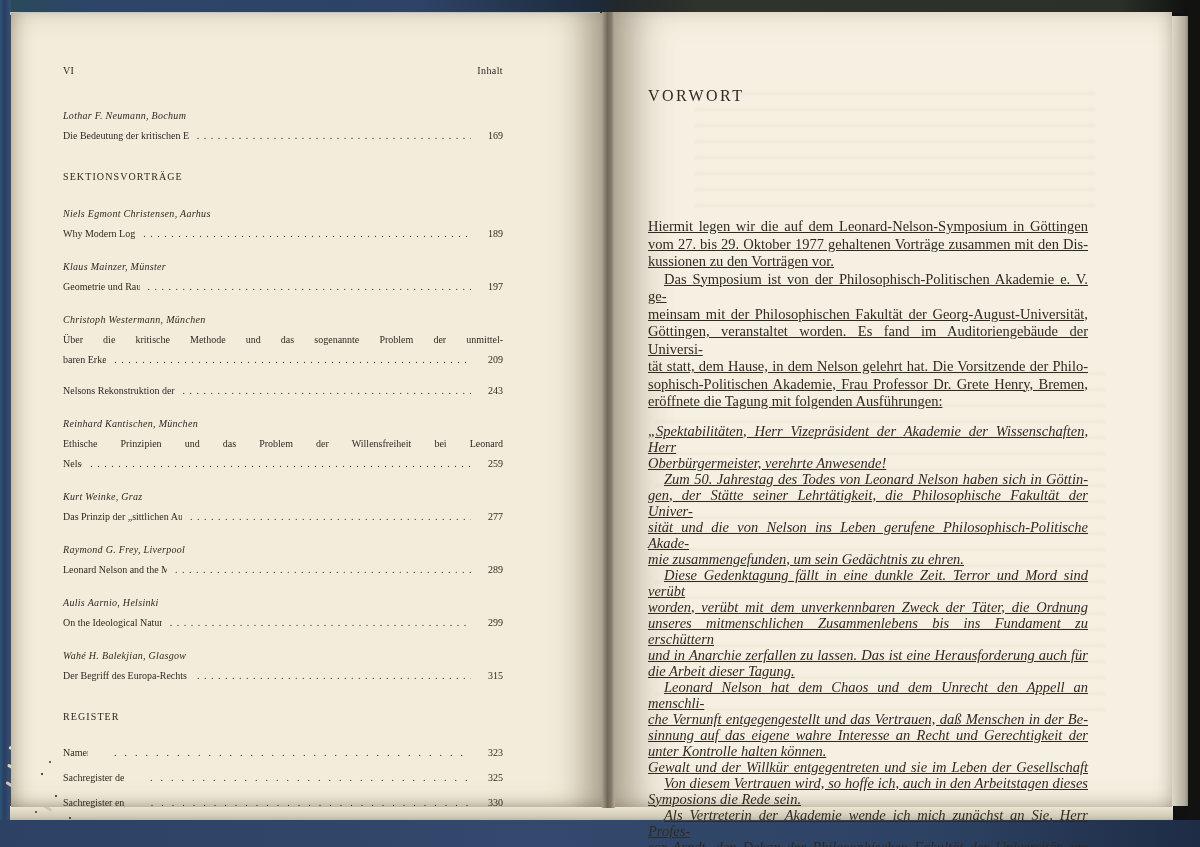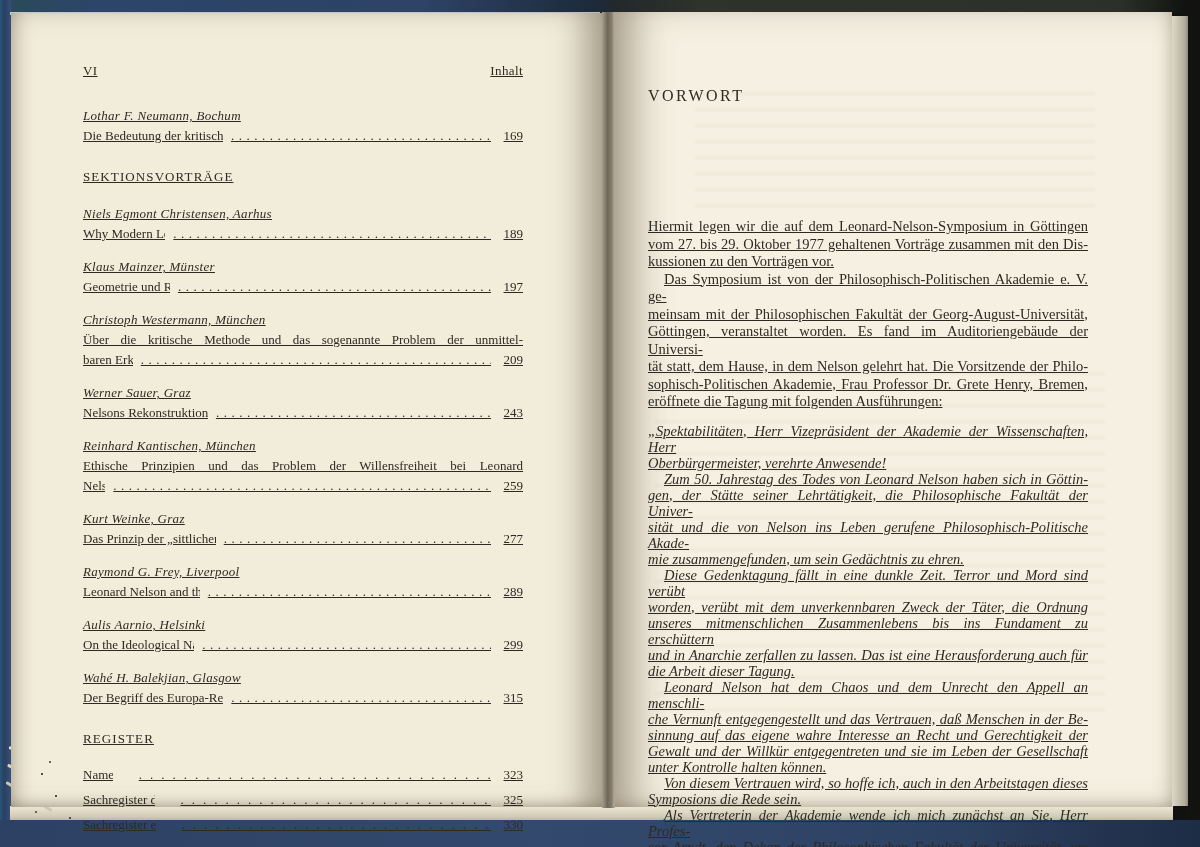--- a/index.html
+++ b/index.html
@@ -46,21 +46,21 @@
                inset 0 -10px 14px -9px rgba(92,78,54,.3);
   }
   .ghost{position:absolute;opacity:.05;filter:blur(1.2px);pointer-events:none;
     background:repeating-linear-gradient(180deg,#6b5f49 0 3px,transparent 3px 16px);}
   .ghost.g1{left:80px;top:80px;width:400px;height:120px;}
   .ghost.g2{left:40px;top:360px;width:450px;height:340px;}
   .specks{position:absolute;left:30px;top:760px;width:2px;height:2px;background:#55503f;
     box-shadow:14px 22px 0 #55503f,-6px 38px 0 #6a644f,28px 44px 0 #55503f,8px -12px 0 #6a644f;}
 
   
-  .toc{padding:48px 0 0 72px;width:440px;font-size:13px;line-height:20px;text-decoration:underline;}
+  .toc{padding:48px 0 0 52px;width:440px;font-size:10px;line-height:20px;}
   .toc-header{display:flex;justify-content:space-between;align-items:baseline;letter-spacing:.4px;}
   #toc-items{margin-top:25px;}
   .toc-entry{margin-bottom:11px;}
   .toc-entry.simple{margin-bottom:7px;line-height:18px;}
   .toc-author{font-style:italic;letter-spacing:.3px;margin-top:13px;}
   .toc-line.jfull{text-align:justify;text-align-last:justify;}
   .toc-row{display:flex;align-items:baseline;}
   .toc-title{flex:0 1 auto;white-space:nowrap;overflow:hidden;}
   .dots{flex:1 1 auto;min-width:10px;overflow:hidden;white-space:nowrap;
     letter-spacing:4.5px;padding:0 2px 0 8px;}
@@ -132,21 +132,20 @@
           <div class="toc-entry">
             <div class="toc-author">Christoph Westermann, München</div>
             <div class="toc-line jfull">Über die kritische Methode und das sogenannte Problem der unmittel-</div>
             <div class="toc-row">
               <span class="toc-title">baren Erkenntnis</span>
               <span class="dots">................................................................................</span>
               <span class="pg">209</span>
             </div>
           </div>
           <div class="toc-entry">
-            <div class="toc-author">Werner Sauer, Graz</div>
             <div class="toc-row">
               <span class="toc-title">Nelsons Rekonstruktion der Kantischen Vernunftkritik</span>
               <span class="dots">................................................................................</span>
               <span class="pg">243</span>
             </div>
           </div>
           <div class="toc-entry">
             <div class="toc-author">Reinhard Kantischen, München</div>
             <div class="toc-line jfull">Ethische Prinzipien und das Problem der Willensfreiheit bei Leonard</div>
             <div class="toc-row">
@@ -248,22 +247,22 @@
             <div class="pline indent">Diese Gedenktagung fällt in eine dunkle Zeit. Terror und Mord sind verübt</div>
             <div class="pline">worden, verübt mit dem unverkennbaren Zweck der Täter, die Ordnung</div>
             <div class="pline">unseres mitmenschlichen Zusammenlebens bis ins Fundament zu erschüttern</div>
             <div class="pline">und in Anarchie zerfallen zu lassen. Das ist eine Herausforderung auch für</div>
             <div class="pline lastline">die Arbeit dieser Tagung.</div>
           </div>
           <div class="para italic">
             <div class="pline indent">Leonard Nelson hat dem Chaos und dem Unrecht den Appell an menschli-</div>
             <div class="pline">che Vernunft entgegengestellt und das Vertrauen, daß Menschen in der Be-</div>
             <div class="pline">sinnung auf das eigene wahre Interesse an Recht und Gerechtigkeit der</div>
+            <div class="pline lastline">unter Kontrolle halten können.</div>
             <div class="pline">Gewalt und der Willkür entgegentreten und sie im Leben der Gesellschaft</div>
-            <div class="pline lastline">unter Kontrolle halten können.</div>
           </div>
           <div class="para italic">
             <div class="pline indent">Von diesem Vertrauen wird, so hoffe ich, auch in den Arbeitstagen dieses</div>
             <div class="pline lastline">Symposions die Rede sein.</div>
           </div>
           <div class="para italic">
             <div class="pline indent">Als Vertreterin der Akademie wende ich mich zunächst an Sie, Herr Profes-</div>
             <div class="pline">sor Arndt, den Dekan der Philosophischen Fakultät der Universität, um Ihnen</div>
           </div>
         </div>

